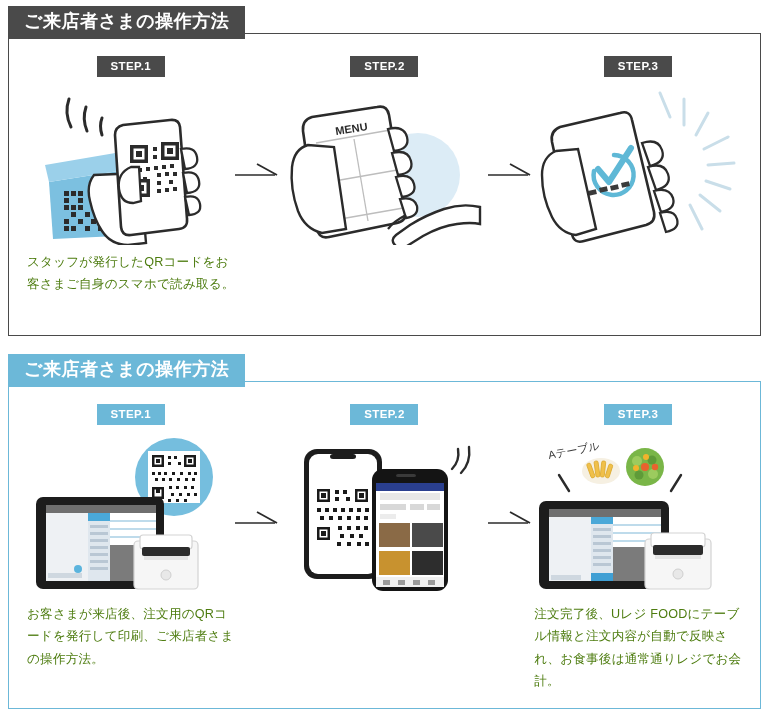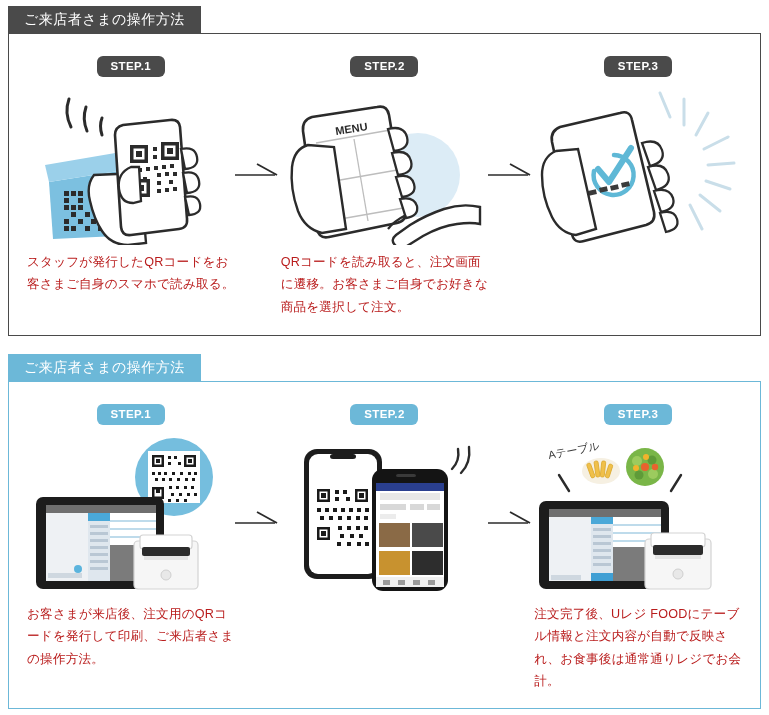--- a/index.html
+++ b/index.html
@@ -14,22 +14,22 @@
   
   .section { position: absolute; left: 8px; width: 753px; }
   .section-1 { top: 6px; height: 330px; }
   .section-2 { top: 354px; height: 355px; }
 
   .section-header {
     position: relative;
     display: inline-block;
     padding: 6px 16px 7px 16px;
     color: #ffffff;
-    font-weight: normal;
-    font-size: 14px;
+    font-weight: bold;
+    font-size: 18px;
     letter-spacing: 0.5px;
     line-height: 1.1;
     z-index: 3;
   }
   .hdr-dark { background: #4a4a4a; }
   .hdr-blue { background: #6cb8d8; }
 
   .section-body {
     position: absolute;
     left: 0; right: 0;
@@ -71,36 +71,36 @@
   .badge {
     display: block;
     width: 68px;
     margin: 0 auto;
     text-align: center;
     color: #fff;
     font-weight: bold;
     font-size: 11.5px;
     letter-spacing: 0.4px;
     padding: 4px 0 5px 0;
-    border-radius: 6px;
+    border-radius: 0;
   }
   .badge-dark { background: #4a4a4a; }
   .badge-blue { background: #6cb8d8; }
 
   .art {
     position: relative;
     height: 158px;
     margin-top: 10px;
   }
   .art svg { display: block; margin: 0 auto; }
 
   .caption {
     font-size: 12.6px;
     line-height: 1.78;
-    color: #b91c1c;
+    color: #4d7c0f;
     padding: 0 16px 0 18px;
     margin-top: 6px;
     letter-spacing: 0.2px;
   }
   .section-2 .caption { margin-top: 10px; }
 </style>
 </head>
 <body>
 
 <div class="page">
@@ -229,21 +229,20 @@
                 <path d="M104 42 q16 -4 19 8 q3 12 -13 14 z"></path>
                 <path d="M108 66 q16 -4 19 8 q3 12 -13 14 z"></path>
                 <path d="M112 90 q15 -4 18 7 q3 11 -12 13 z"></path>
                 <path d="M116 112 q14 -3 17 7 q2 10 -11 12 z"></path>
               </g>
 
               <path d="M196 120 q-18 -4 -36 2 q-18 6 -34 16 l-14 10 q-6 5 -1 10 q5 5 12 1 l16 -10 q18 -10 34 -12 q14 -2 23 0 z" fill="#ffffff" stroke="#2b2b2b" stroke-width="2.4"></path>
               <path d="M122 128 q-12 6 -18 14" fill="none" stroke="#2b2b2b" stroke-width="2.2"></path>
             </svg>
           </div>
-          <div class="caption">QRコードを読み取ると、注文画面に遷移。お客さまご自身でお好きな商品を選択して注文。</div>
         </div>
 
         <div class="arrow-col">
           <svg class="arrow" viewBox="0 0 46 20">
             <line x1="0" y1="13" x2="40" y2="13" stroke="#2b2b2b" stroke-width="1.6"></line>
             <line x1="22" y1="2" x2="42" y2="13" stroke="#2b2b2b" stroke-width="1.8"></line>
           </svg>
         </div>
 
         <div class="step-col">

